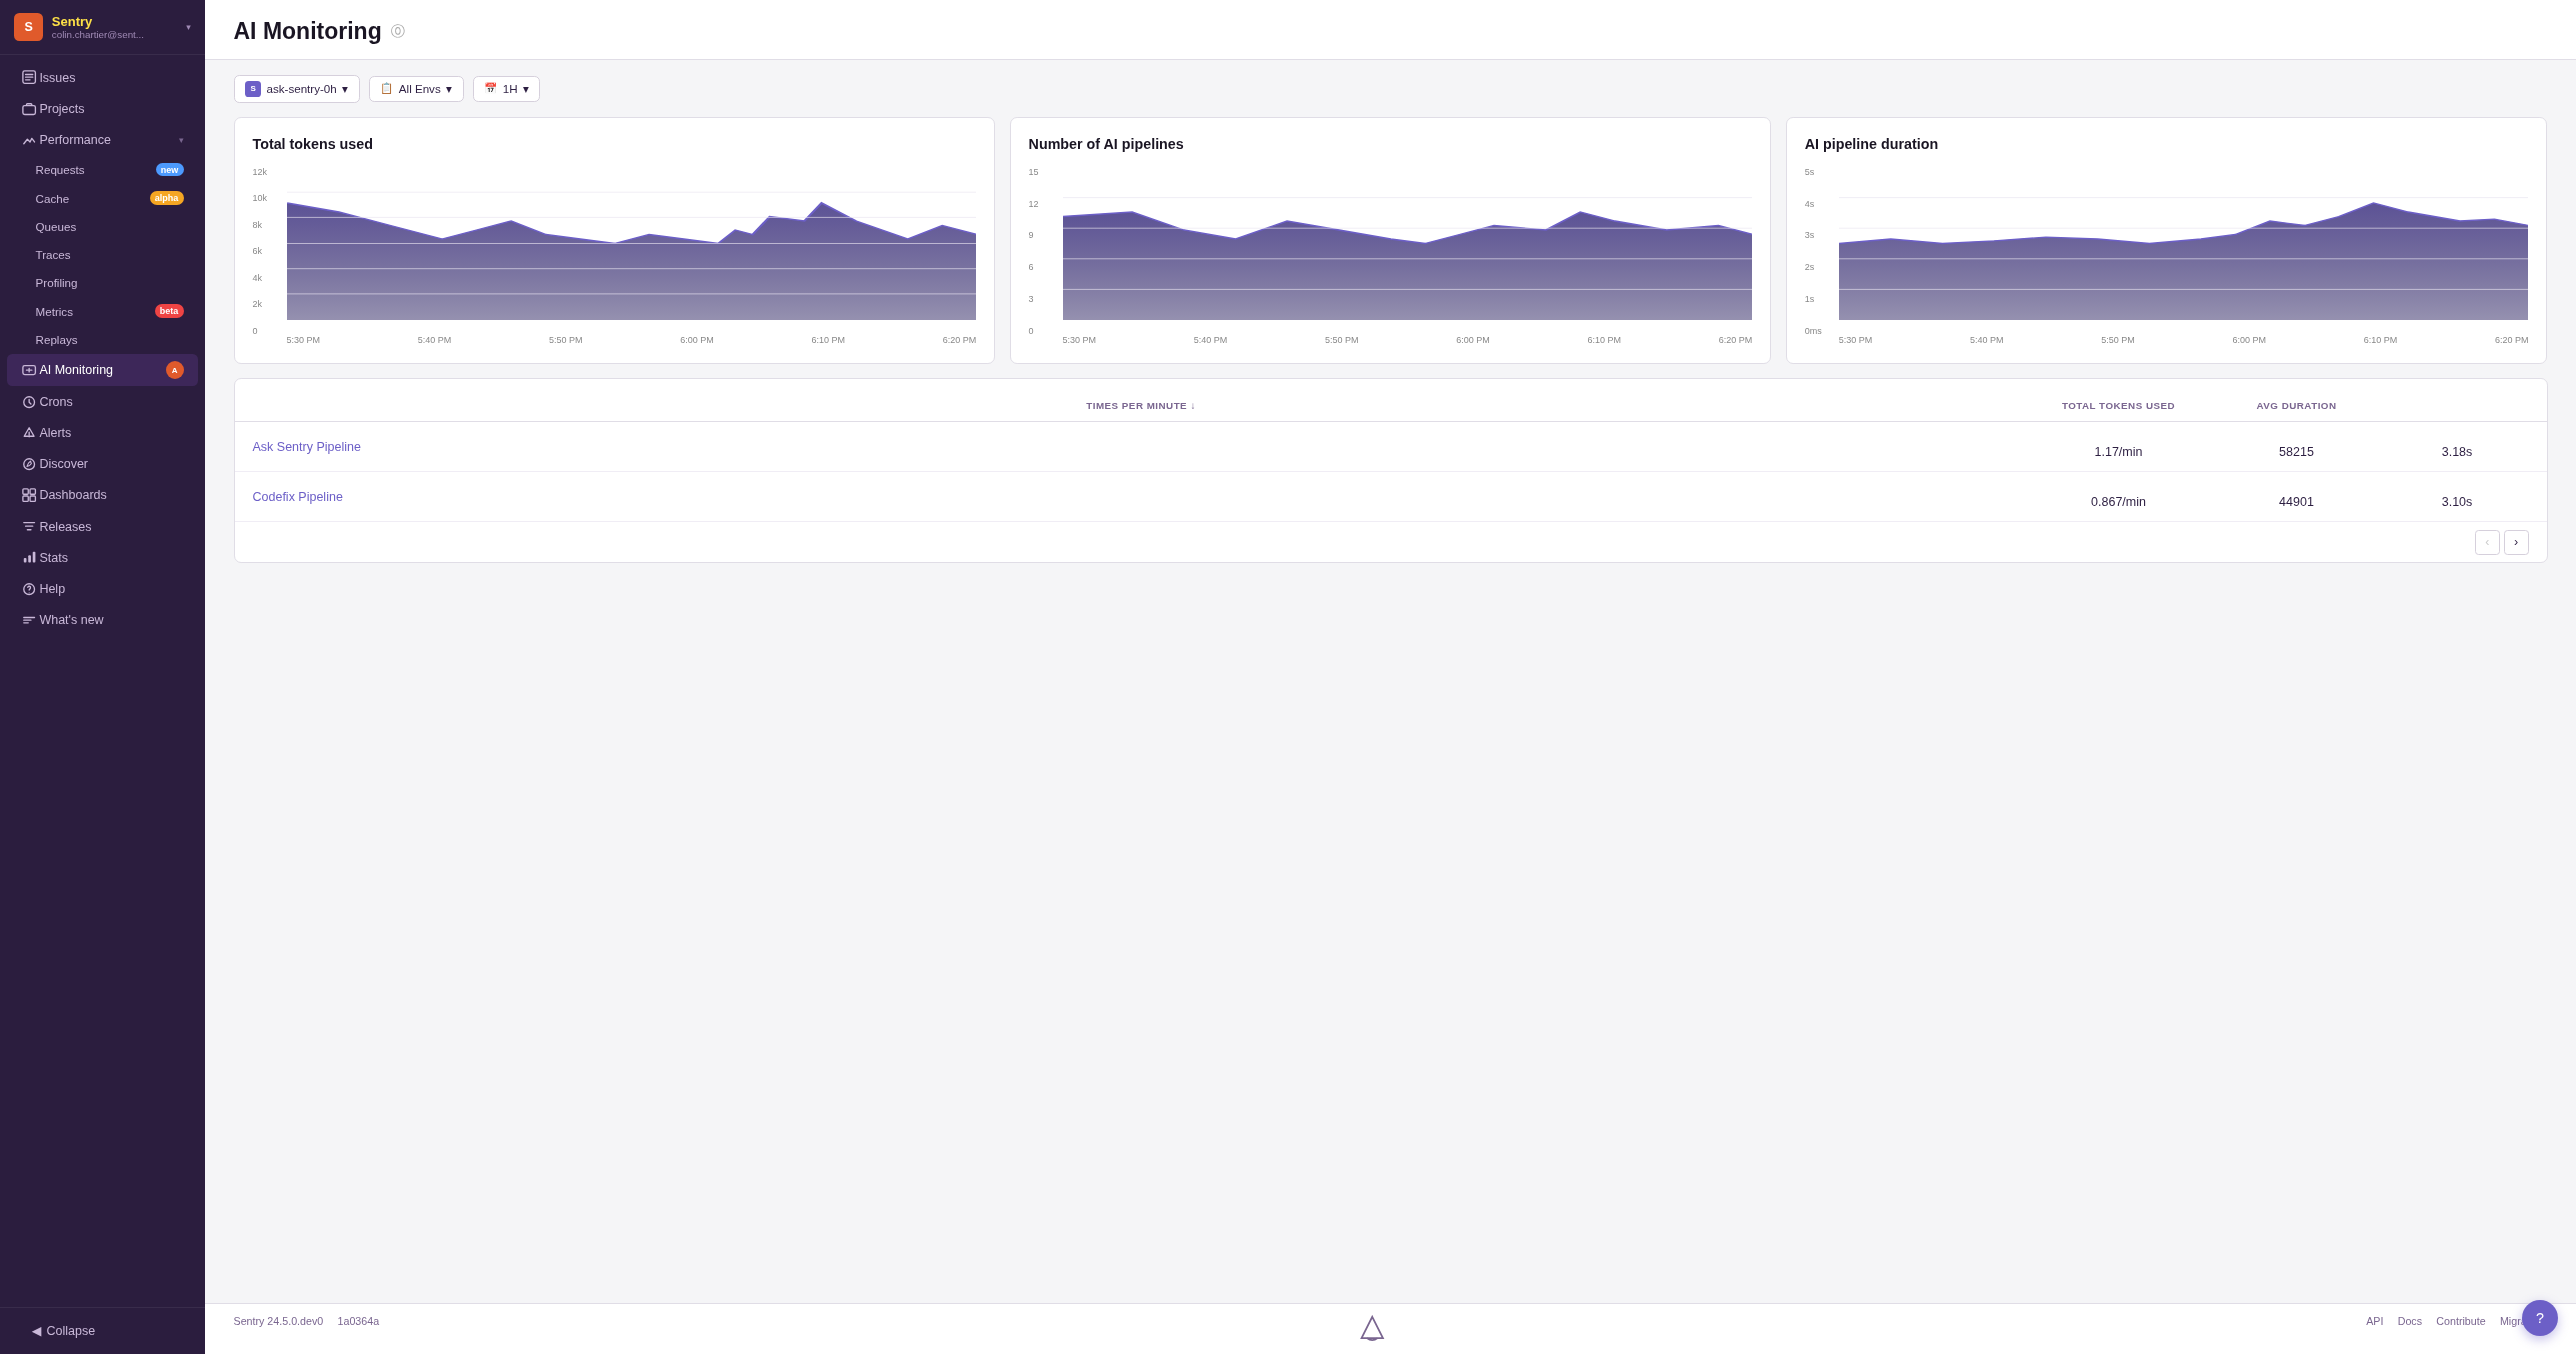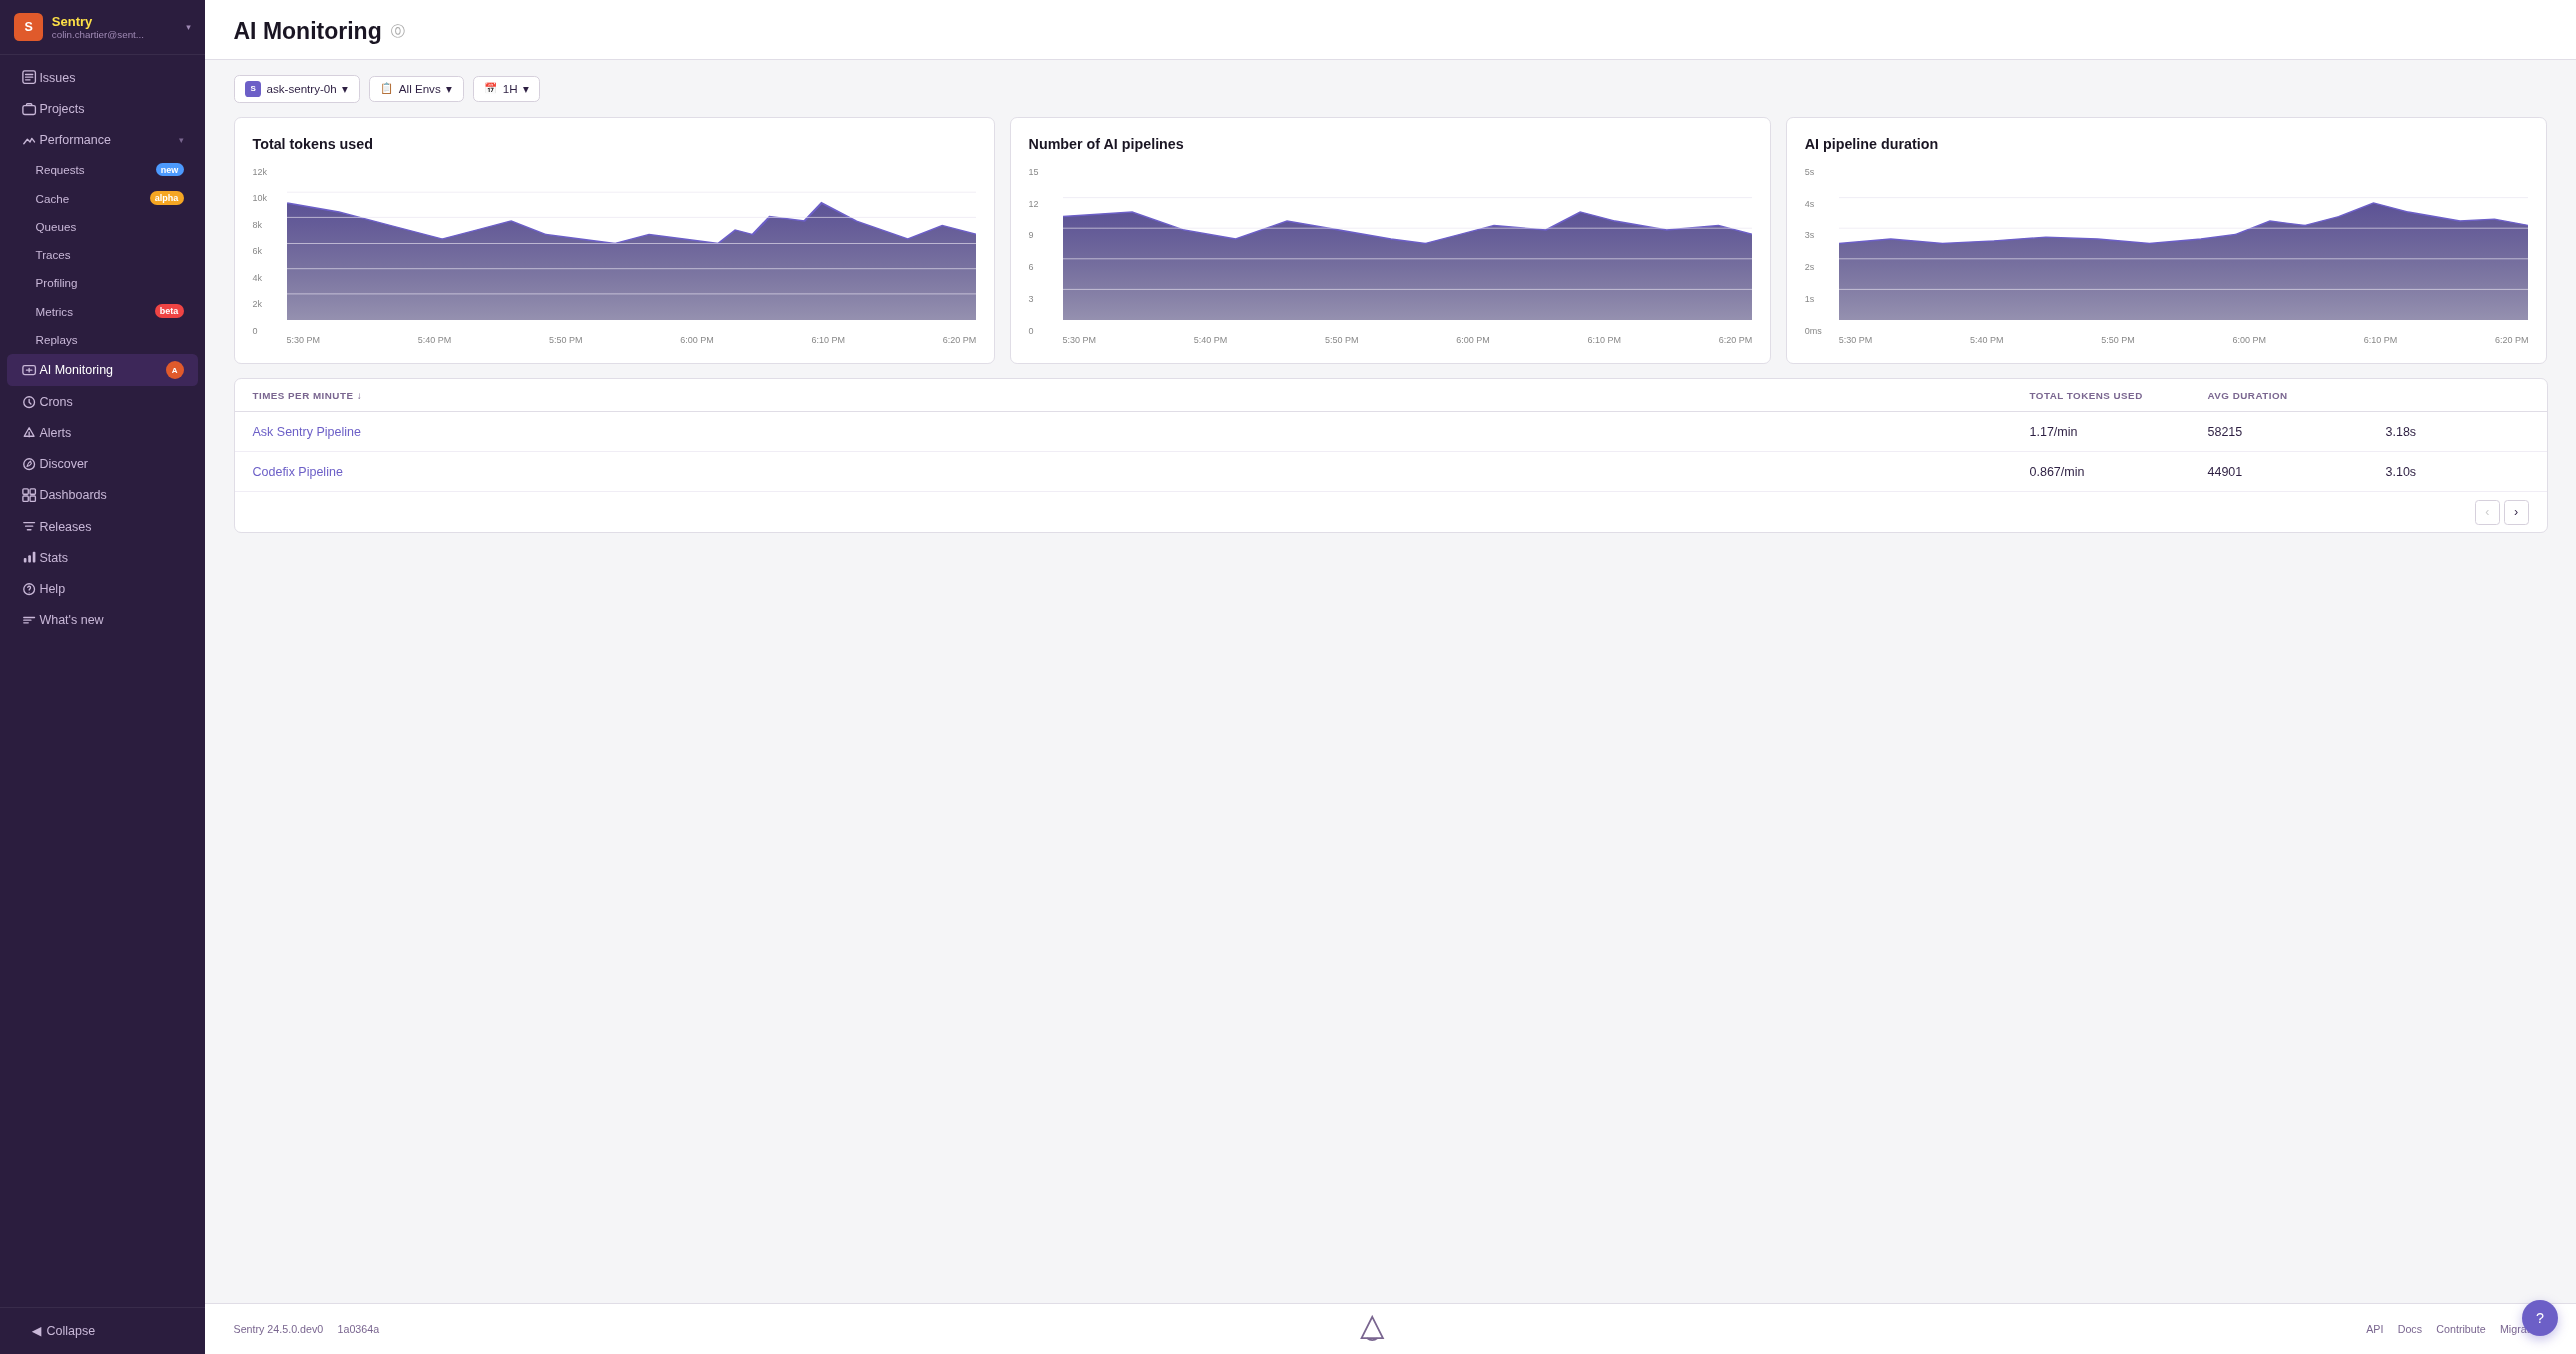--- a/index.html
+++ b/index.html
@@ -164,21 +164,21 @@
       display: grid;
       grid-template-columns: 1fr 178px 178px 143px;
       padding: 12.5px 18px;
       border-bottom: 0.9px solid #f0edf5;
       font-size: 12.5px;
       color: #2d1f42;
       align-items: center;
     }
     .table-row:last-child { border-bottom: none; }
     .pipeline-link { color: #6c5fc7; cursor: pointer; text-decoration: none; }
-    .col-right { text-align: left; }
+    .col-right { text-align: center; margin-top: 10px; }
 
     .pagination-row {
       display: flex; justify-content: flex-end;
       padding: 7.1px 18px;
       gap: 3.6px;
     }
     .page-btn {
       width: 25px; height: 25px;
       border: 0.9px solid #d6d0dc;
       border-radius: 3.6px;
@@ -189,21 +189,20 @@
       color: #2d1f42;
     }
     .page-btn.disabled { color: #ccc; cursor: default; }
 
     
     .page-footer {
       background: #fff;
       border-top: 0.9px solid #e0dde6;
       padding: 10.7px 28.5px;
       display: flex;
-      align-items: center;
       font-size: 10.7px;
       color: #7a6690;
       margin-top: auto;
     }
     .footer-center { flex: 1; display: flex; justify-content: center; }
     .footer-links { display: flex; gap: 14.3px; margin-left: auto; }
     .footer-link { color: #7a6690; cursor: pointer; }
 
     .help-fab {
       position: fixed;

